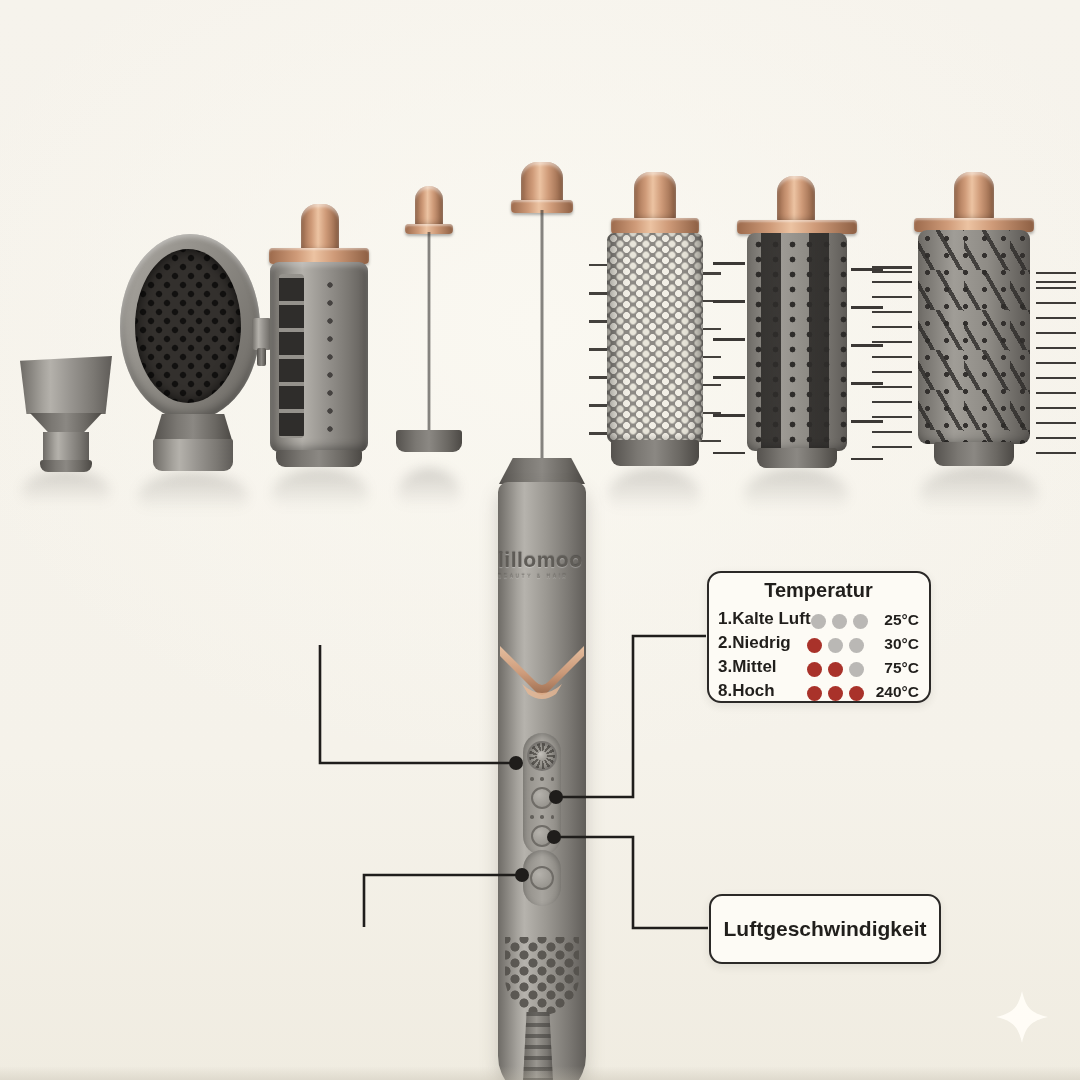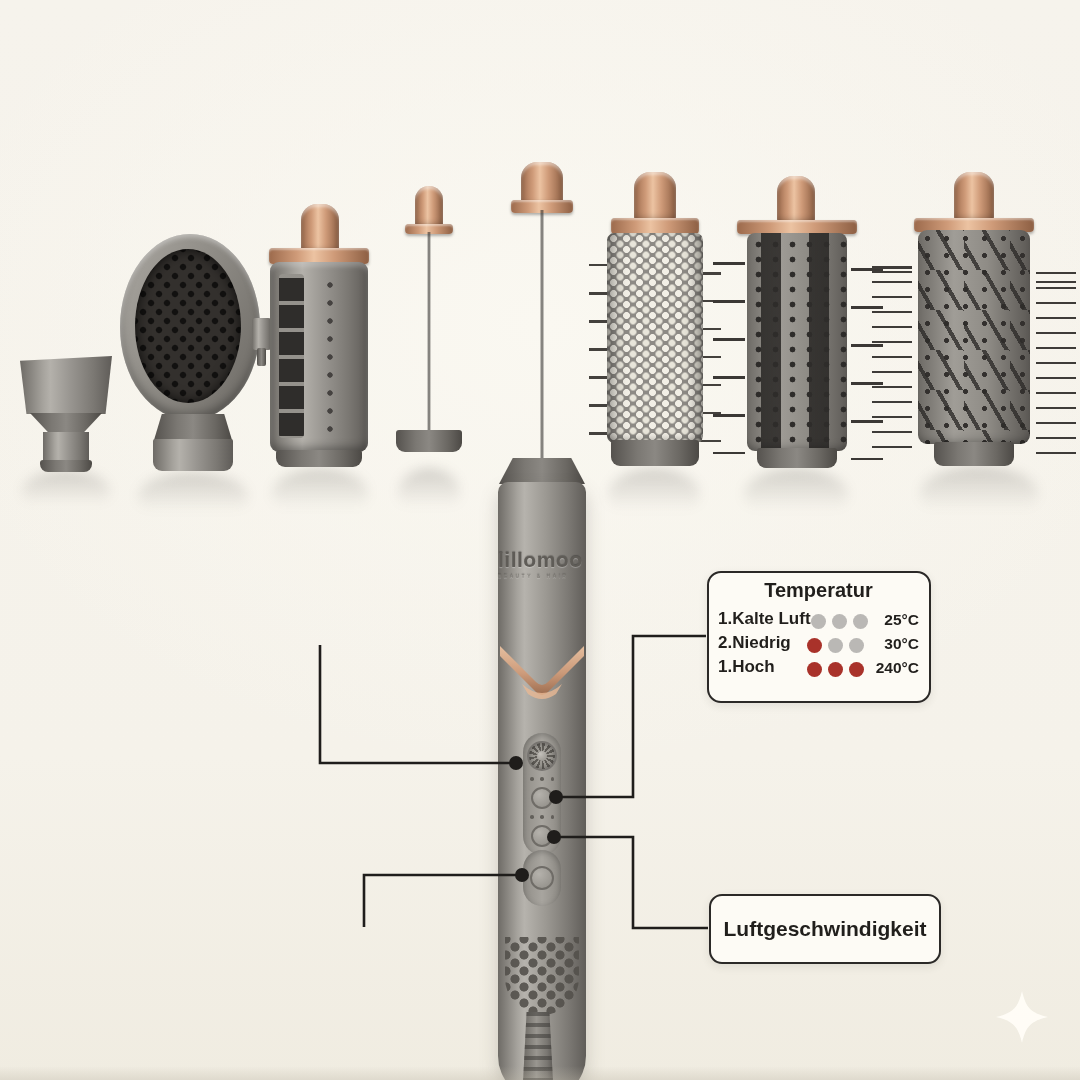--- a/index.html
+++ b/index.html
@@ -310,23 +310,32 @@
     <div class="temp-row">
       <span class="temp-label">2.Niedrig</span>
       <span class="dots">
         <span class="dot" data-state="red"></span>
         <span class="dot" data-state="gray"></span>
         <span class="dot" data-state="gray"></span>
       </span>
       <span class="temp-val">30°C</span>
     </div>
 
-
     <div class="temp-row">
-      <span class="temp-label">1.Hoch</span>
+      <span class="temp-label">3.Mittel</span>
+      <span class="dots">
+        <span class="dot" data-state="red"></span>
+        <span class="dot" data-state="red"></span>
+        <span class="dot" data-state="gray"></span>
+      </span>
+      <span class="temp-val">75°C</span>
+    </div>
+
+    <div class="temp-row">
+      <span class="temp-label">8.Hoch</span>
       <span class="dots">
         <span class="dot" data-state="red"></span>
         <span class="dot" data-state="red"></span>
         <span class="dot" data-state="red"></span>
       </span>
       <span class="temp-val">240°C</span>
     </div>
   </div>
 
   <svg class="sparkle" width="58" height="58" viewBox="-29 -29 58 58">

